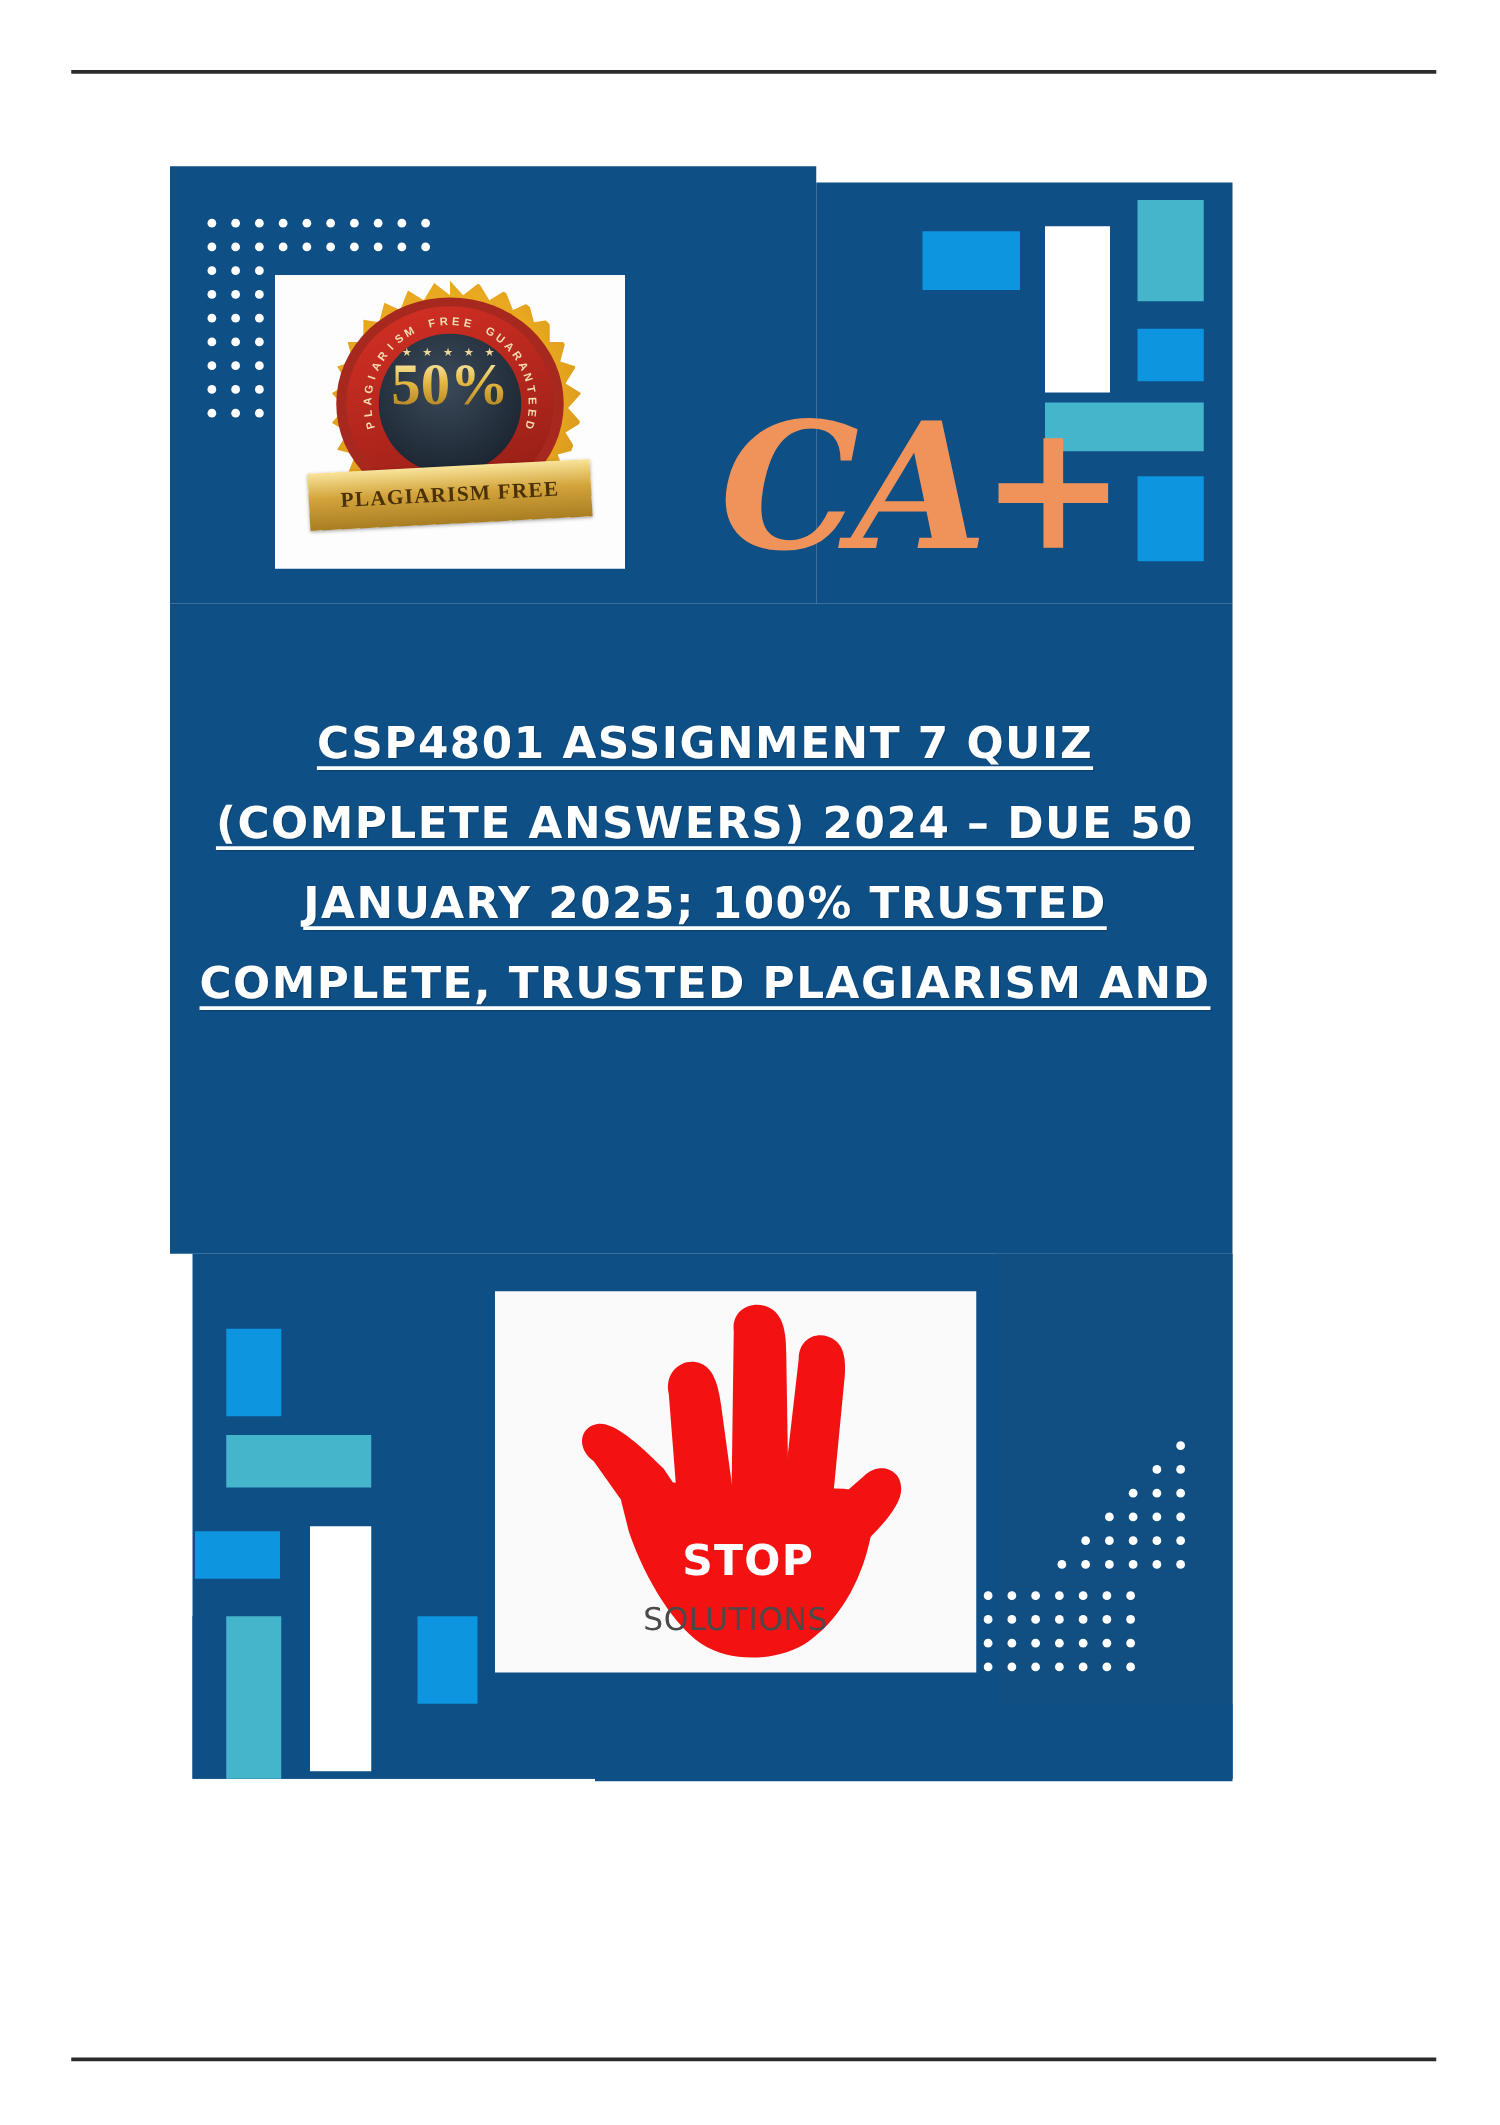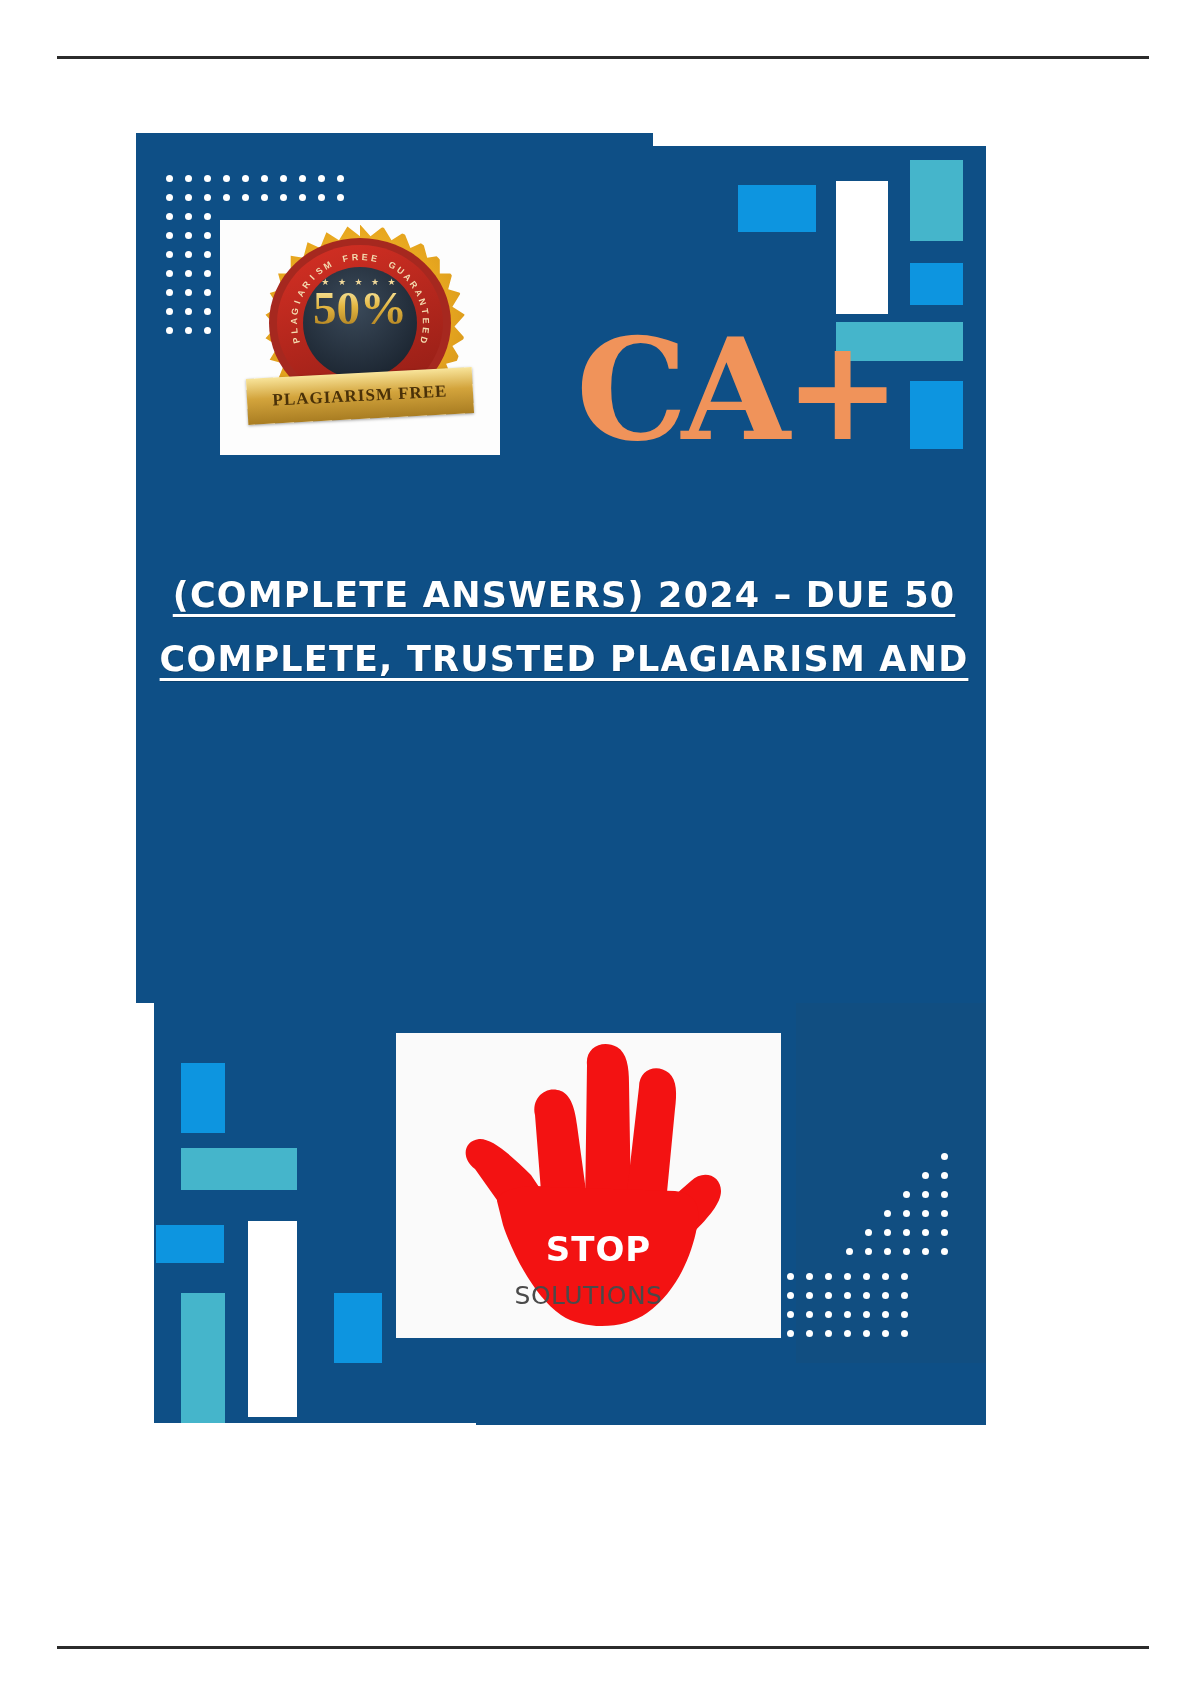--- a/index.html
+++ b/index.html
@@ -188,20 +188,21 @@
 
   
   #ca-logo {
     position: absolute;
     left: 440px;
     top: 170px;
     width: 310px;
     height: 175px;
     color: #f0935a;
     font-family: "DejaVu Serif", serif;
+    font-style: italic;
     font-weight: bold;
     font-size: 140px;
     line-height: 175px;
     letter-spacing: -6px;
     text-align: center;
     user-select: none;
   }
 
   
   #headline {
@@ -438,21 +439,23 @@
       <div class="badge-pct">50%</div>
       <div class="badge-ribbon">
         <span class="badge-ribbon-text">PLAGIARISM FREE</span>
       </div>
     </div>
   </div>
 
   <div id="ca-logo">CA+</div>
 
   <div id="headline">
+      <div class="hl-line"><span>CSP4801 ASSIGNMENT 7 QUIZ</span></div>
       <div class="hl-line"><span>(COMPLETE ANSWERS) 2024 – DUE 50</span></div>
+      <div class="hl-line"><span>JANUARY 2025; 100% TRUSTED</span></div>
       <div class="hl-line"><span>COMPLETE, TRUSTED PLAGIARISM AND</span></div>
     </div>
 
   <div id="stop-card">
     <svg class="hand" viewBox="0 0 300 290" aria-hidden="true">
       <g fill="#f31212">
 
         <path d="M36 128 C22 118 24 100 40 98 C52 97 70 112 92 134 L104 152 L70 176 Z"></path>
 
         <path d="M96 74 C92 56 108 44 122 50 C132 54 136 68 138 84 L150 172 L104 176 Z"></path>

